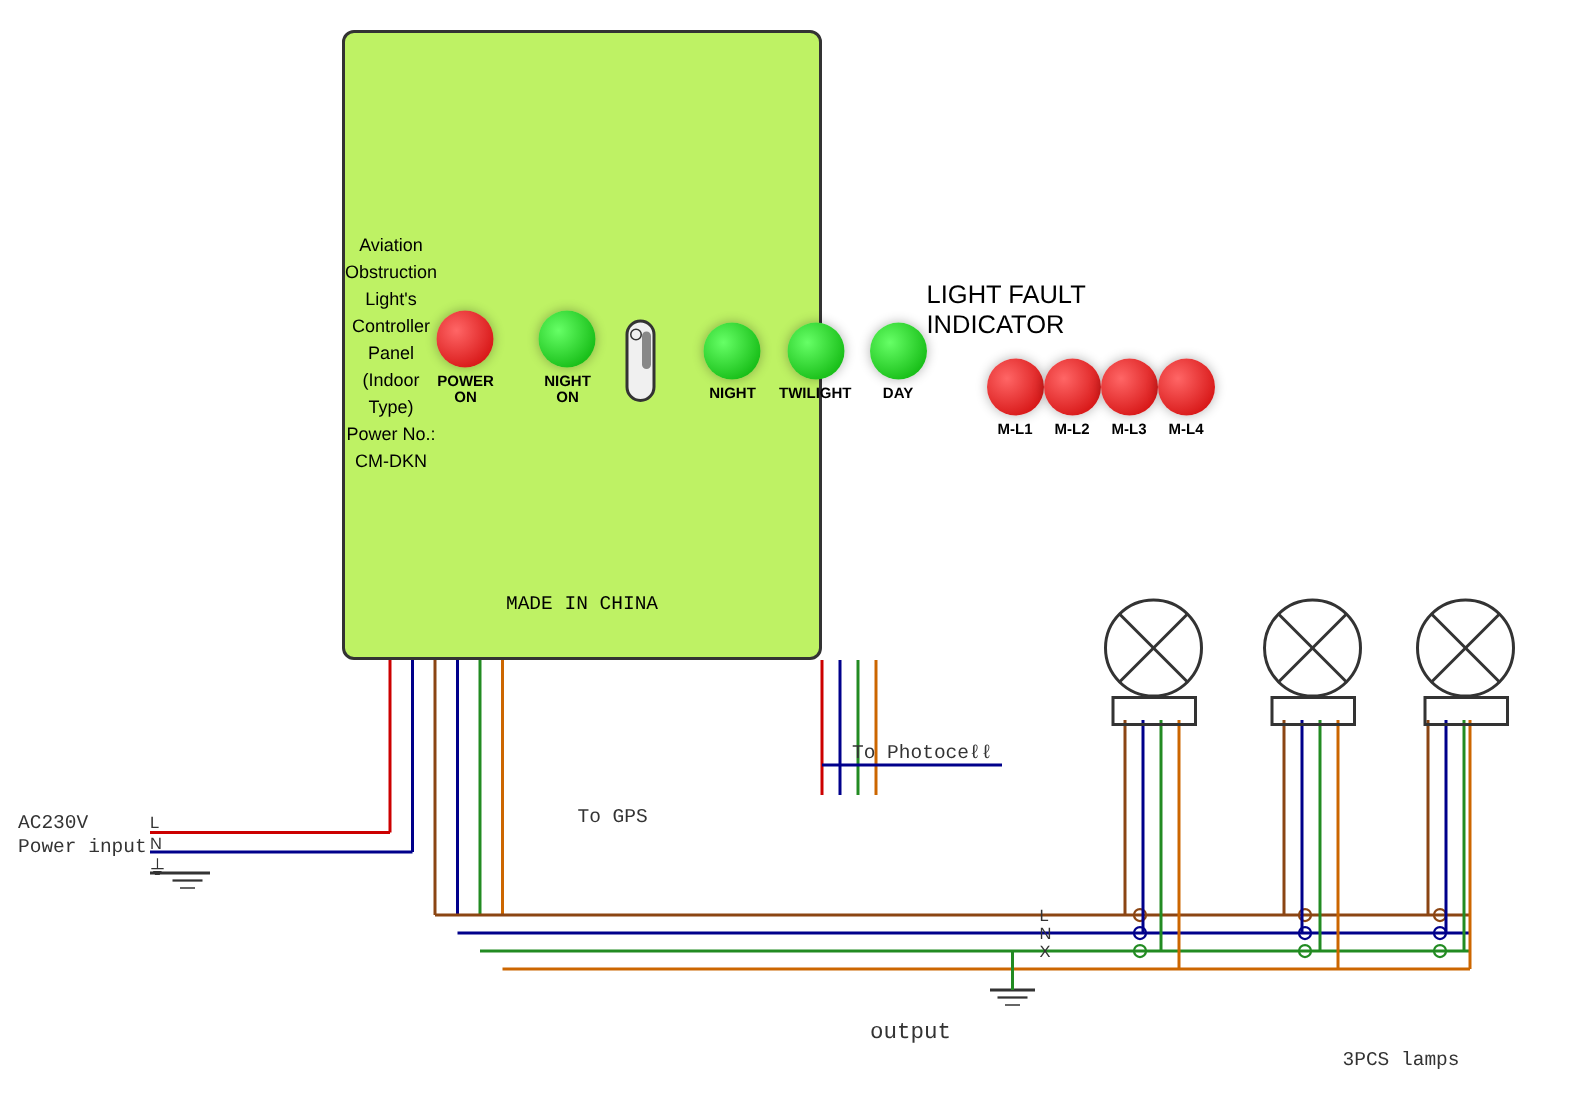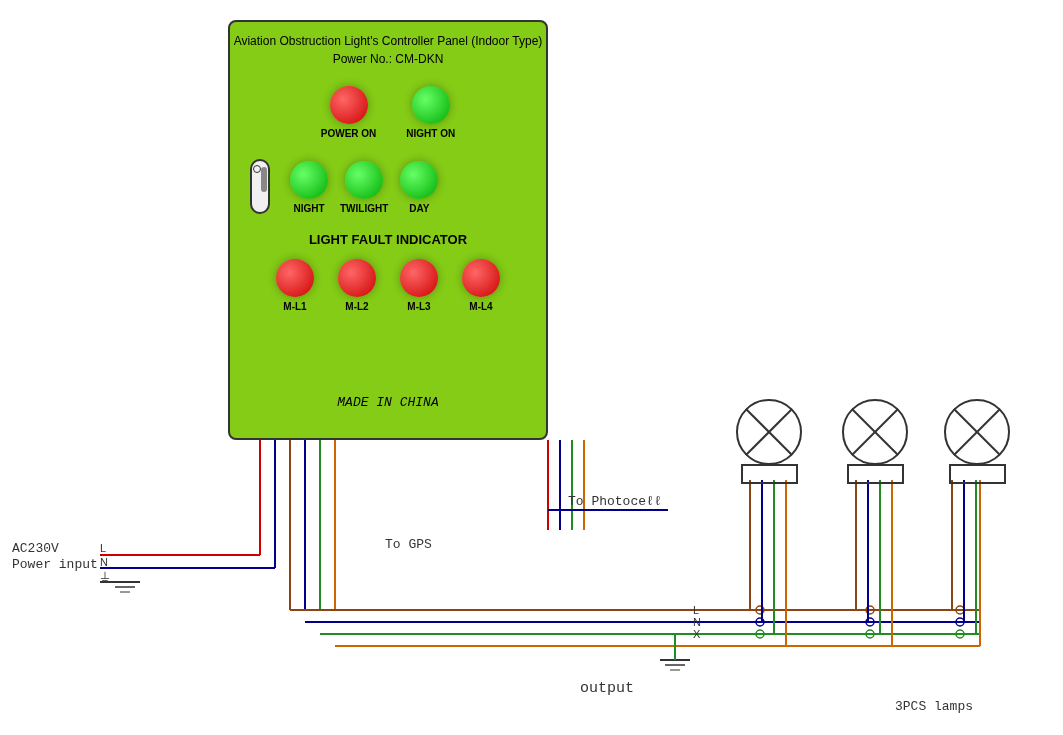--- a/index.html
+++ b/index.html
@@ -20,23 +20,23 @@
 
     
     .panel-box {
       position: absolute;
       left: 228px;
       top: 20px;
       width: 320px;
       height: 420px;
       border: 2px solid #333;
       border-radius: 8px;
-      background: #84cc16;
-      display: flex;
-      flex-direction: column;
+      background: #bef264;
+      display: flex;
+      flex-direction: row;
       align-items: center;
     }
 
     .panel-title {
       text-align: center;
       font-size: 12px;
       margin-top: 10px;
       line-height: 1.5;
       font-family: Arial, sans-serif;
     }
@@ -104,35 +104,33 @@
 
     
     .fault-section {
       margin-top: 8px;
       display: flex;
       flex-direction: column;
       align-items: center;
     }
 
     .fault-title {
-      font-size: 13px;
+      font-size: 17px;
       font-family: Arial, sans-serif;
       margin-bottom: 6px;
-      font-weight: bold;
     }
 
     .made-in-china {
       position: absolute;
       bottom: 28px;
       left: 50%;
       transform: translateX(-50%);
       font-size: 13px;
       font-family: 'Courier New', monospace;
       white-space: nowrap;
-      font-style: italic;
     }
 
     
     .wiring-svg {
       position: absolute;
       top: 0;
       left: 0;
       width: 1063px;
       height: 735px;
       pointer-events: none;
@@ -256,21 +254,21 @@
       <div class="indicator-item">
         <div class="led led-red"></div>
         <span class="led-label">POWER ON</span>
       </div>
       <div class="indicator-item">
         <div class="led led-green"></div>
         <span class="led-label">NIGHT ON</span>
       </div>
     </div>
 
-    <div style="display: flex; align-items: flex-end; margin-top: 20px; gap: 0px; width: 100%; padding-left: 20px;">
+    <div style="display: flex; align-items: flex-end; margin-top: 20px; gap: 12px; width: 100%; padding-left: 20px;">
 
       <div style="display: flex; flex-direction: column; align-items: center; margin-right: 10px;">
         <div class="key-switch">
           <div class="key-hole"></div>
           <div class="key-handle"></div>
         </div>
       </div>
 
       <div class="indicator-row" style="margin-top: 0; gap: 12px; margin-left: 10px;">
         <div class="indicator-item">
@@ -283,21 +281,21 @@
         </div>
         <div class="indicator-item">
           <div class="led led-green"></div>
           <span class="led-label">DAY</span>
         </div>
       </div>
     </div>
 
     <div class="fault-section" style="margin-top: 18px;">
       <div class="fault-title">LIGHT FAULT INDICATOR</div>
-      <div class="indicator-row" style="margin-top: 6px; gap: 24px;">
+      <div class="indicator-row" style="margin-top: 6px; gap: 0; margin-left: 40px;">
         <div class="indicator-item">
           <div class="led led-red"></div>
           <span class="led-label">M-L1</span>
         </div>
         <div class="indicator-item">
           <div class="led led-red"></div>
           <span class="led-label">M-L2</span>
         </div>
         <div class="indicator-item">
           <div class="led led-red"></div>

